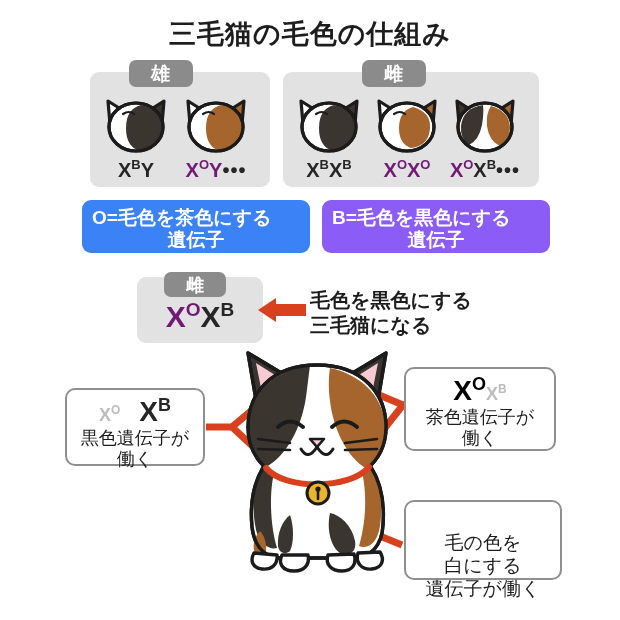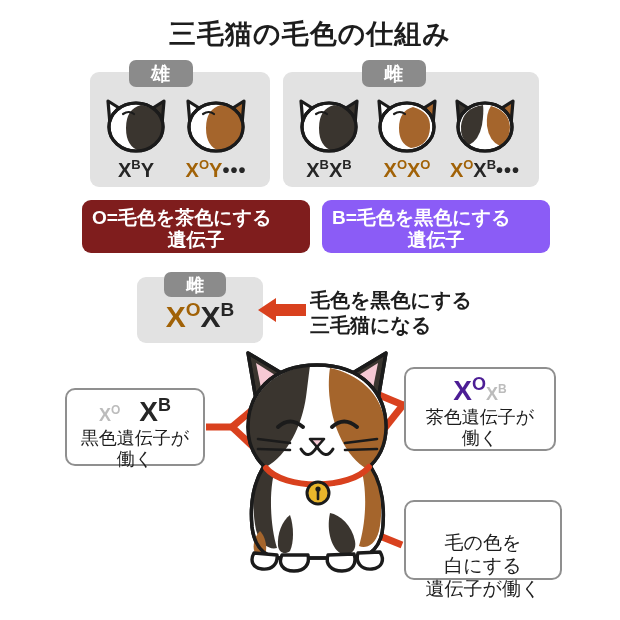--- a/index.html
+++ b/index.html
@@ -48,42 +48,42 @@
   .headwrap svg{display:block;}
   .geno{
     text-align:center;
     font-size:20px;font-weight:bold;
     color:#262626;
     white-space:nowrap;
     line-height:1;
     margin-top:2px;
   }
   .geno sup{font-size:13px;font-weight:bold;vertical-align:super;}
-  .g-o{color:#a16207;}
+  .g-o{color:#701a75;}
   .g-b{color:#262626;}
   .dots{letter-spacing:1px;font-size:20px;}
 
   
   #cell-m1{left:96px;top:94px;}
   #cell-m2{left:176px;top:94px;}
   #cell-f1{left:289px;top:94px;}
   #cell-f2{left:367px;top:94px;}
   #cell-f3{left:445px;top:94px;}
 
   
   .legend{
     position:absolute;
     border-radius:9px;
     color:#ffffff;
     font-size:19px;font-weight:bold;
     line-height:1.18;
     padding:7px 10px 8px 10px;
     box-sizing:border-box;
   }
-  #legend-o{left:82px;top:200px;width:228px;height:53px;background:#7f1d1d;}
+  #legend-o{left:82px;top:200px;width:228px;height:53px;background:#3b82f6;}
   #legend-b{left:322px;top:200px;width:228px;height:53px;background:#8b5cf6;}
   .legend .l1{display:block;text-align:left;}
   .legend .l2{display:block;text-align:center;}
 
   
   #combo-panel{
     position:absolute;left:137px;top:277px;width:126px;height:66px;
     background:#e2e2e2;border-radius:9px;
   }
   #combo-pill{
@@ -123,21 +123,21 @@
   }
   .callout .ctxt{
     font-size:18px;
     line-height:1.15;
     font-weight:normal;
   }
   .big-b{font-size:28px;color:#262626;margin-left:19px;}
   .big-b sup{font-size:18px;}
   .small-g{font-size:18px;color:#bcbcbc;}
   .small-g sup{font-size:12px;}
-  .big-o{font-size:28px;color:#4c1d95;}
+  .big-o{font-size:28px;color:#000000;}
   .big-o sup{font-size:18px;}
 
   #callout-black{left:65px;top:388px;width:140px;height:78px;}
   #callout-brown{left:404px;top:367px;width:152px;height:84px;}
   #callout-white{left:404px;top:500px;width:158px;height:80px;}
   #callout-white .ctxt{padding-top:9px;font-size:19px;line-height:1.22;margin-top:20px;}
 
   
   #arrows{position:absolute;left:0;top:0;width:620px;height:620px;pointer-events:none;}
 

